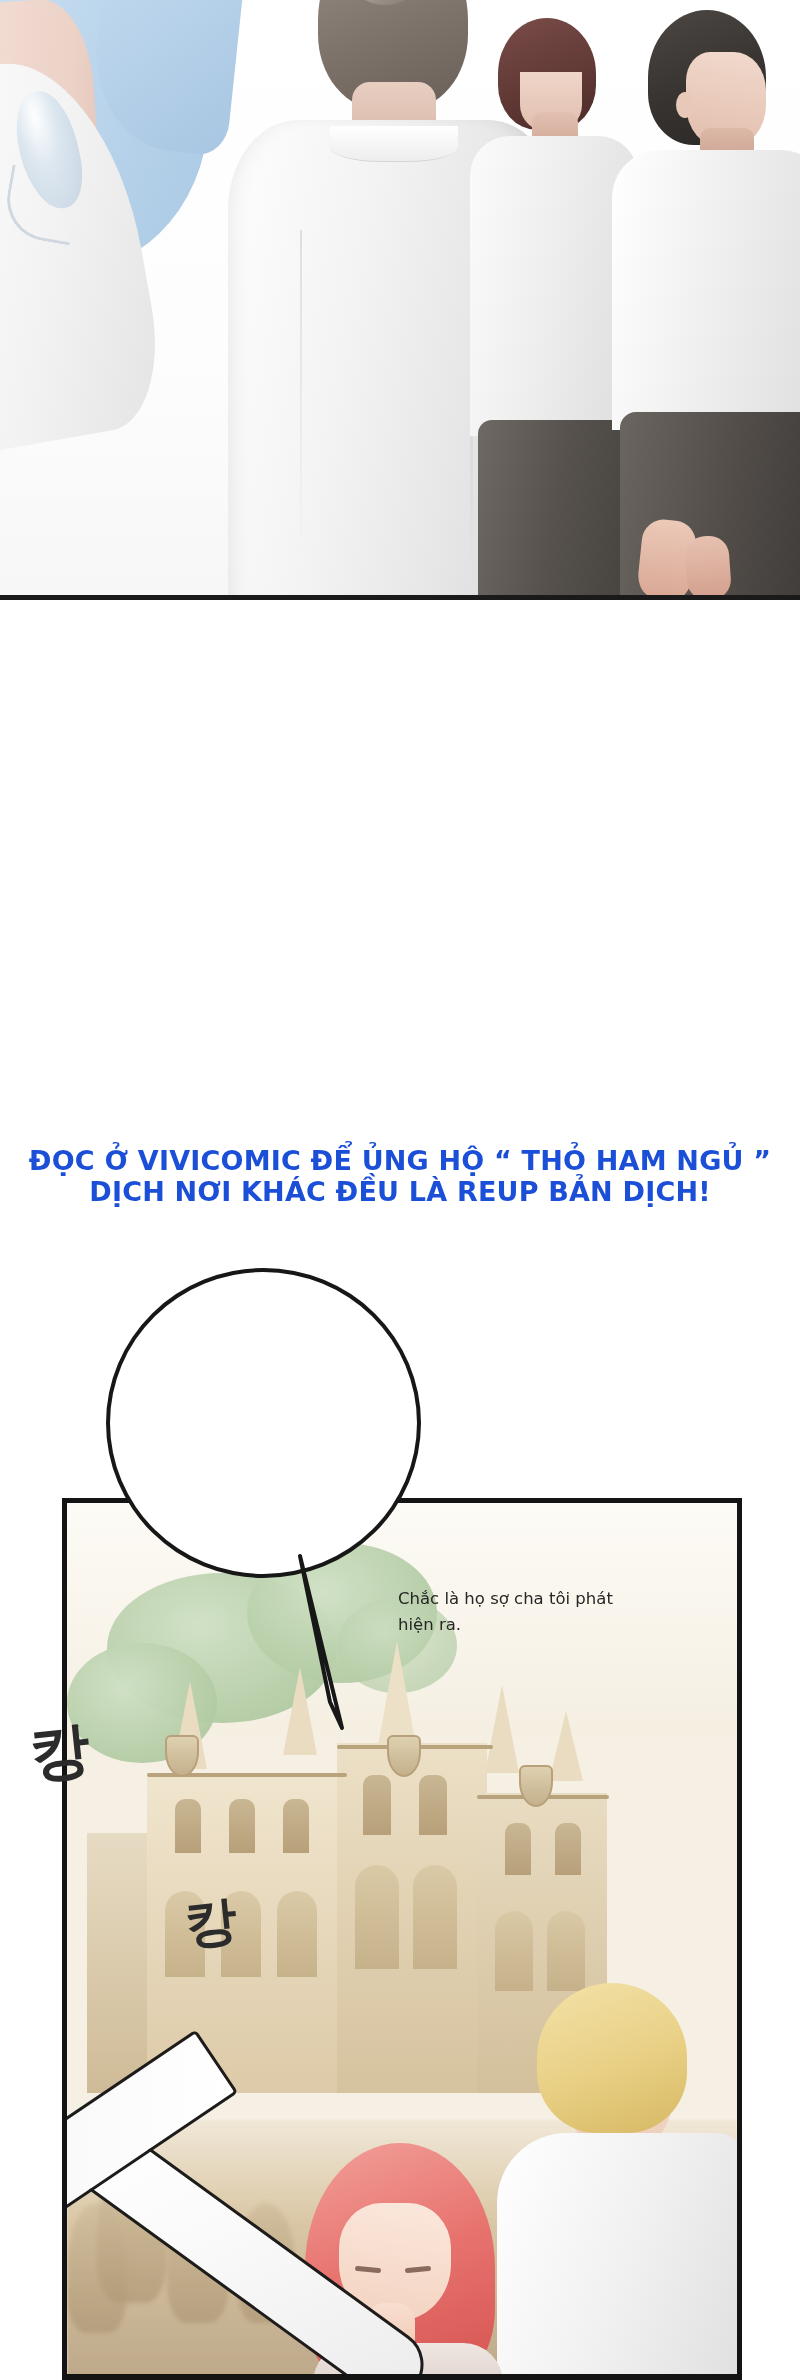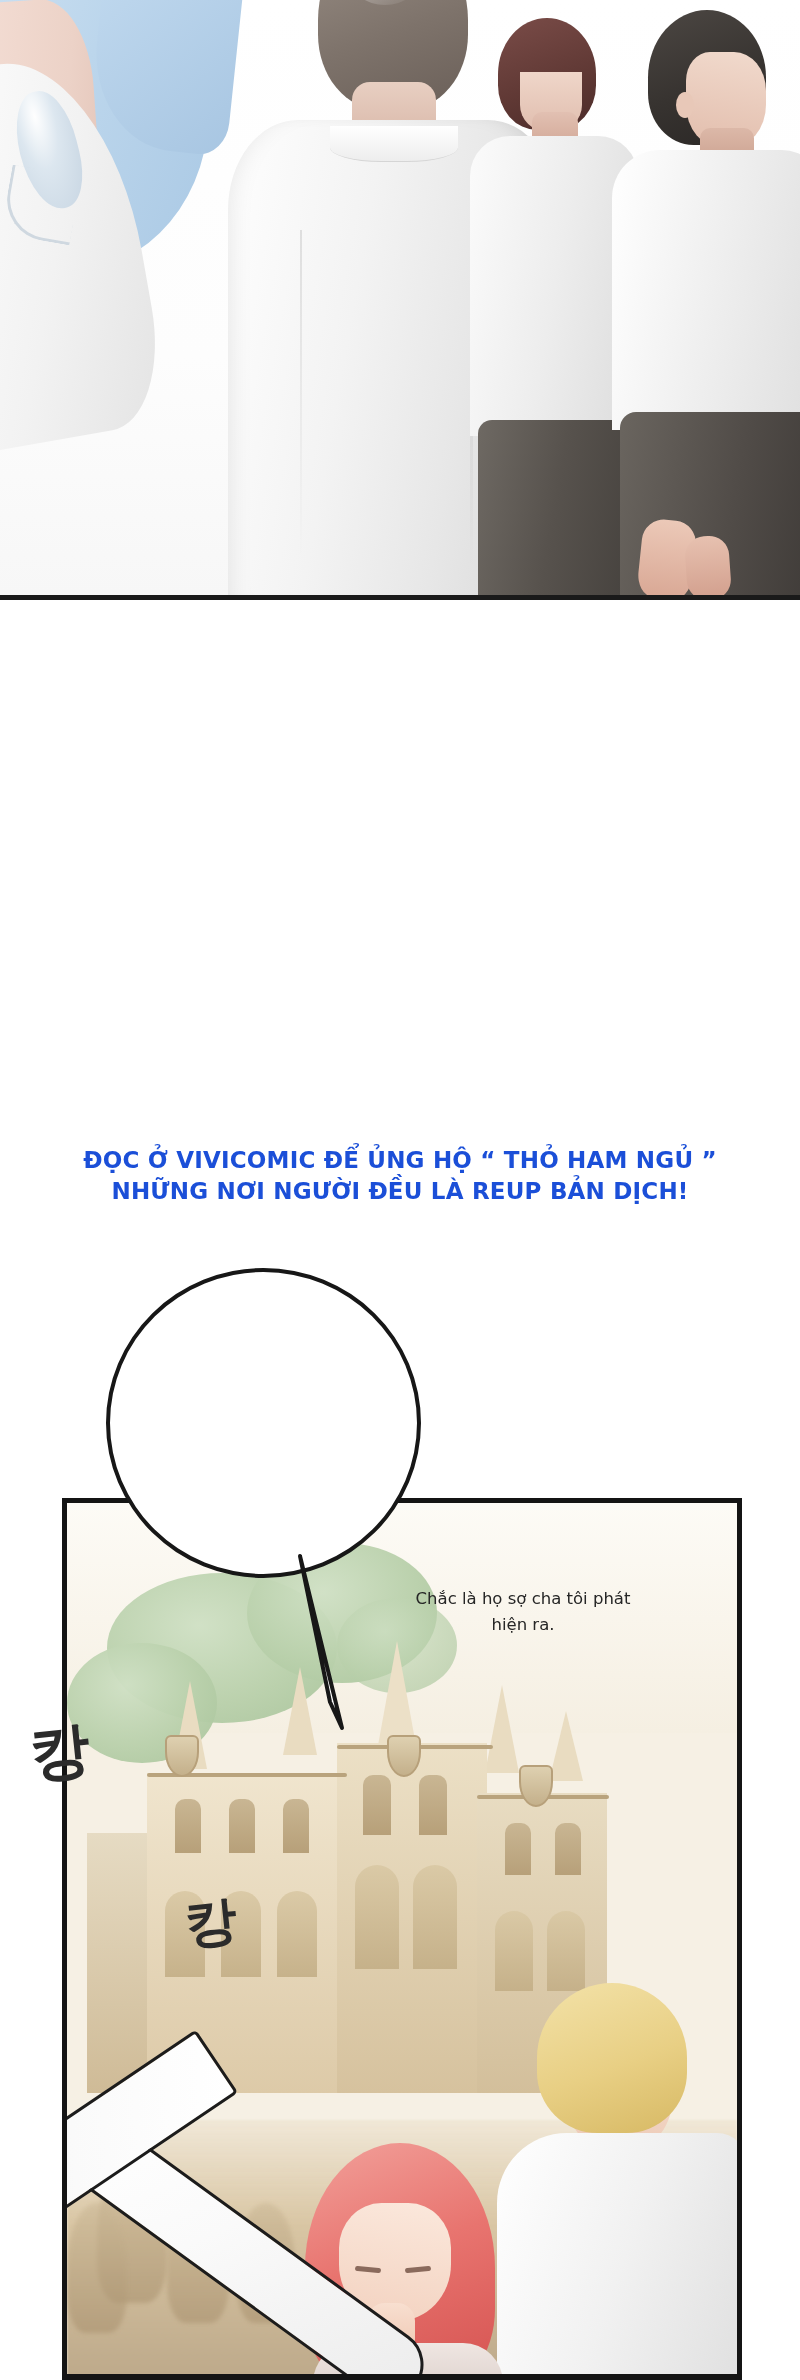--- a/index.html
+++ b/index.html
@@ -249,21 +249,21 @@
   
   .promo {
     position: absolute;
     left: 0;
     top: 1145px;
     width: 800px;
     text-align: center;
     color: #1b4fd8;
     font-family: "DejaVu Sans", sans-serif;
     font-weight: 700;
-    font-size: 23px;
+    font-size: 27px;
     line-height: 31px;
     letter-spacing: .2px;
     white-space: nowrap;
   }
   .promo .line2 { display: block; }
 
   
   .bubble {
     position: absolute;
     left: 106px;
@@ -544,21 +544,21 @@
     <div class="man3-ear"></div>
     <div class="man3-neck"></div>
     <div class="man3-body"></div>
     <div class="man3-pants"></div>
     <div class="man3-hand"></div>
     <div class="man3-hand2"></div>
   </div>
 
   <div class="promo">
     <span>ĐỌC Ở VIVICOMIC ĐỂ ỦNG HỘ “ THỎ HAM NGỦ ”</span>
-    <span class="line2">NHỮNG NƠI NGƯỜI ĐỀU LÀ REUP BẢN DỊCH!</span>
+    <span class="line2">DỊCH NƠI KHÁC ĐỀU LÀ REUP BẢN DỊCH!</span>
   </div>
 
   <div class="panel-bottom">
     <div class="pb-inner">
       <div class="sky"></div>
 
       <div class="foliage f1"></div>
       <div class="foliage f2"></div>
       <div class="foliage f3"></div>
       <div class="foliage f4"></div>
@@ -621,21 +621,21 @@
       <div class="blade blade-b"></div>
     </div>
   </div>
 
   <div class="bubble"></div>
 
   <svg class="bubble-tail" viewBox="0 0 60 190">
     <path d="M4 4 L46 176 L34 150 Z" fill="#ffffff" stroke="#171717" stroke-width="4" stroke-linejoin="round"></path>
   </svg>
 
-  <div style="position:absolute; left:398px; top:1586px; width:250px; text-align:center;
+  <div style="position:absolute; left:398px; top:1586px; width:250px; text-align:left;
               font-family:'DejaVu Sans', sans-serif; font-size:16.5px; line-height:26px;
               color:#262626; z-index:9;">Chắc là họ sợ cha tôi phát hiện ra.</div>
 
   <div class="sfx sfx1">캉</div>
   <div class="sfx sfx2">캉</div>
 
   <div class="bottom-edge"></div>
 </div>
 
 </body></html>

